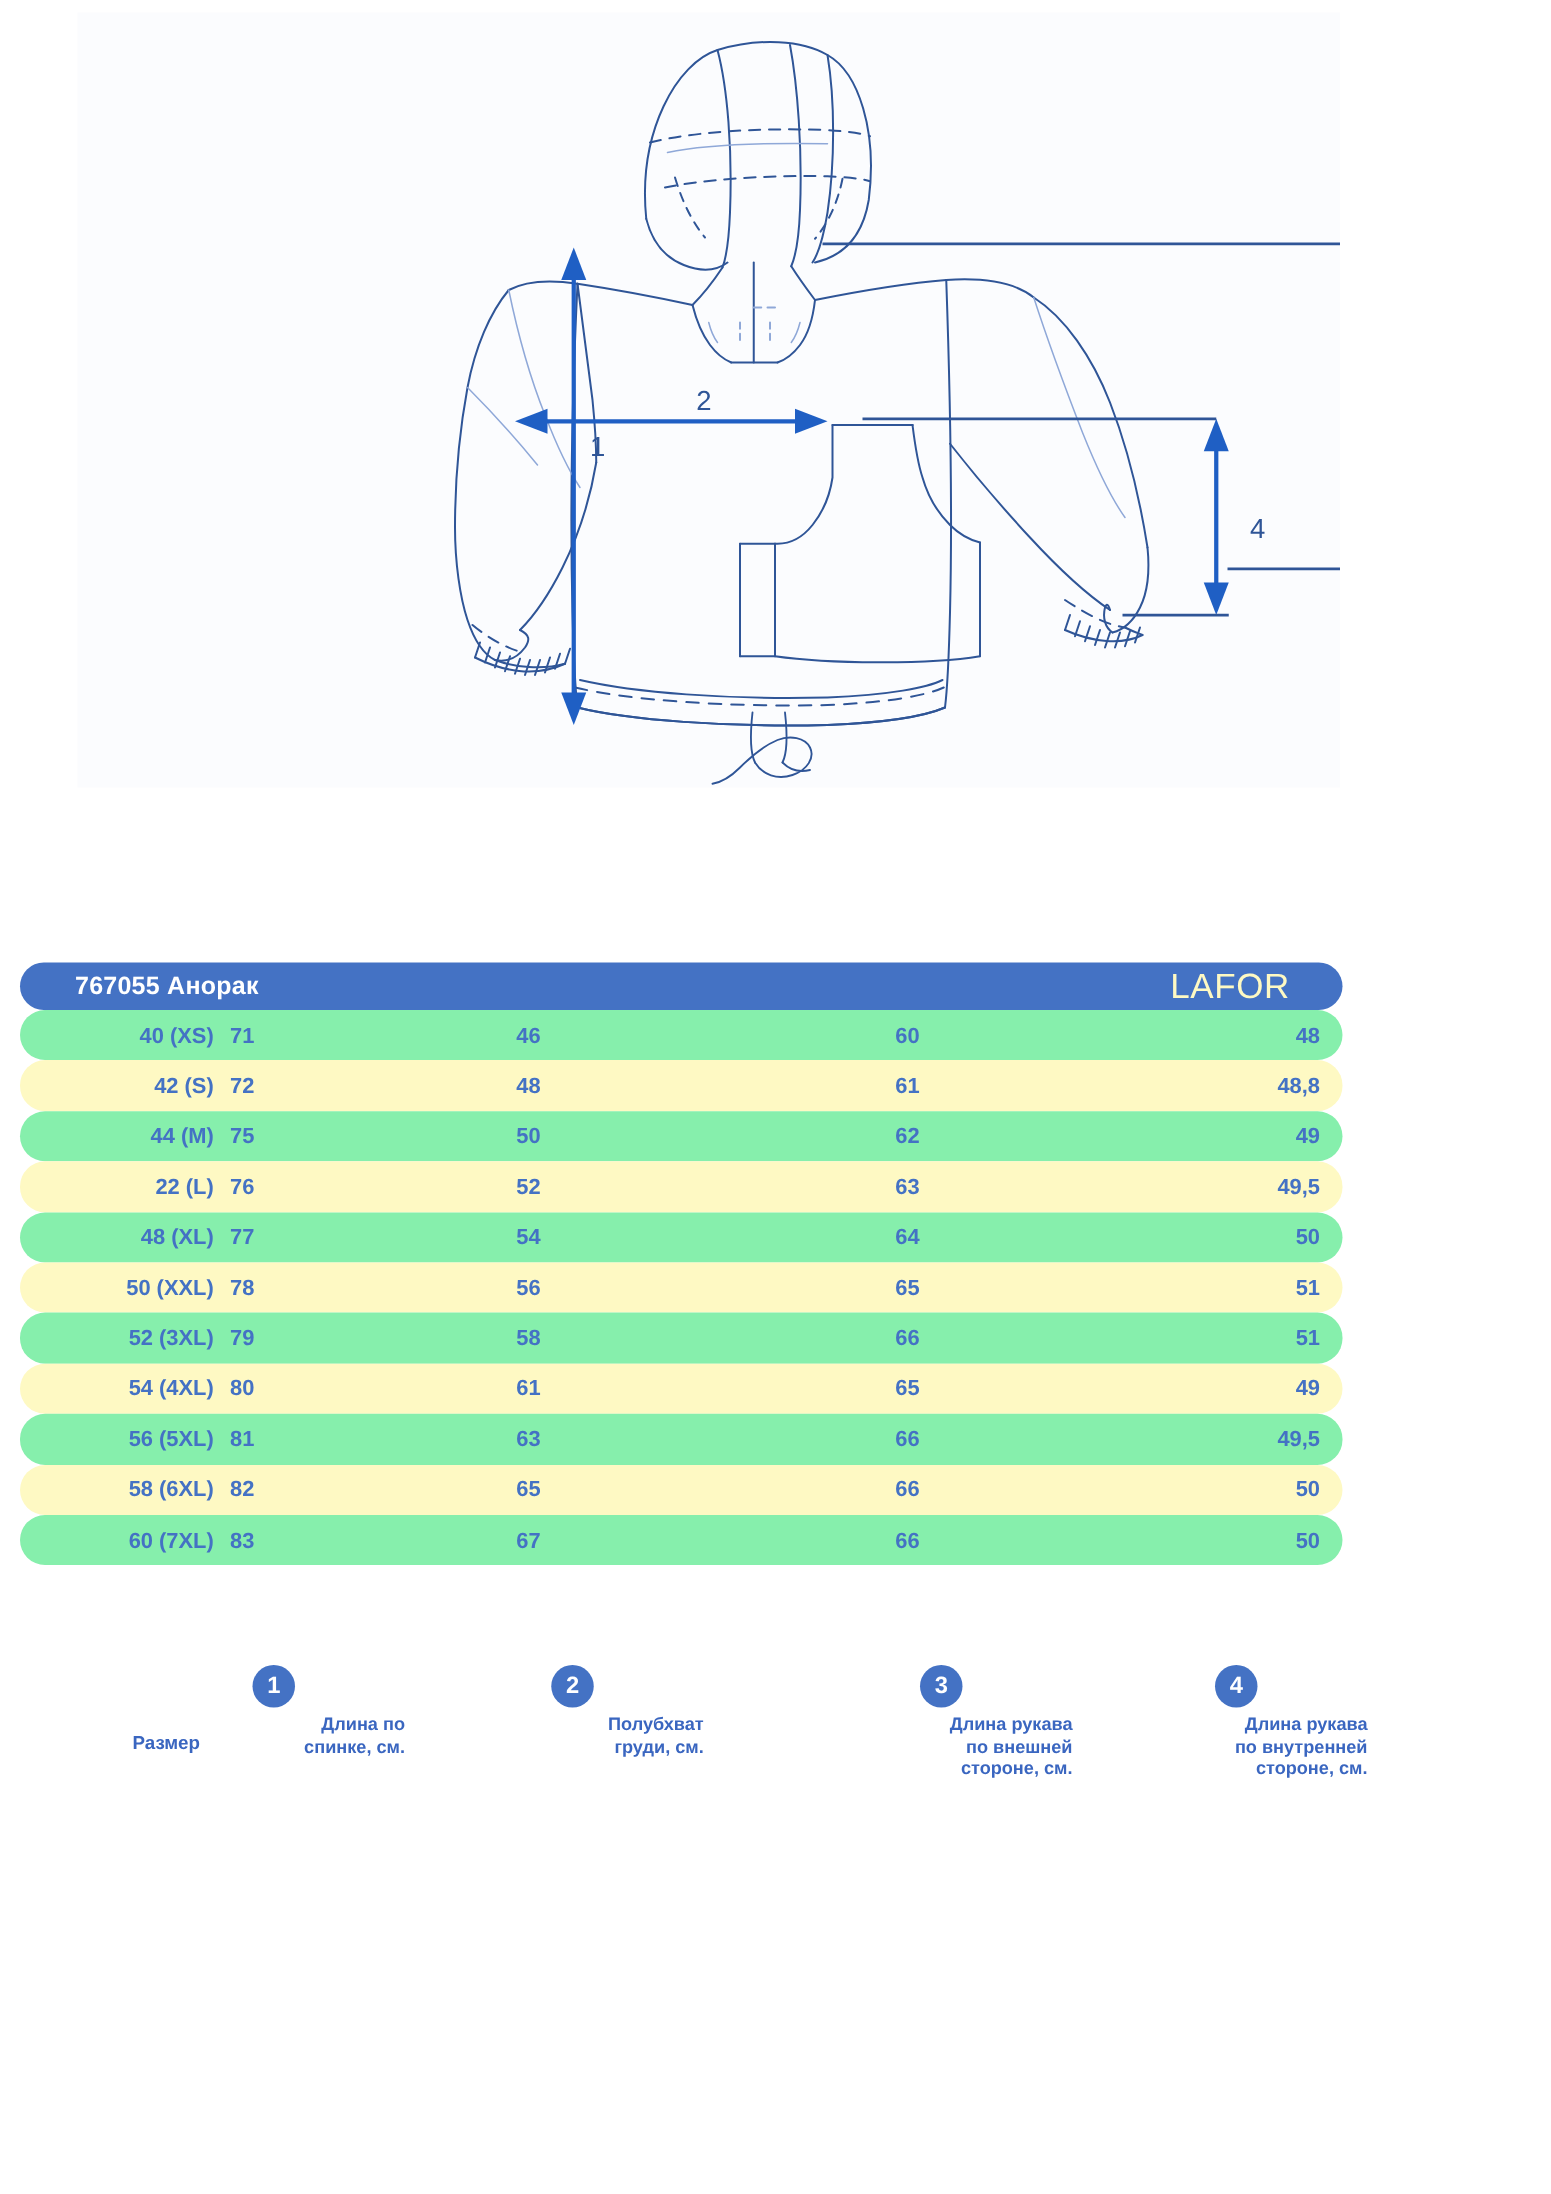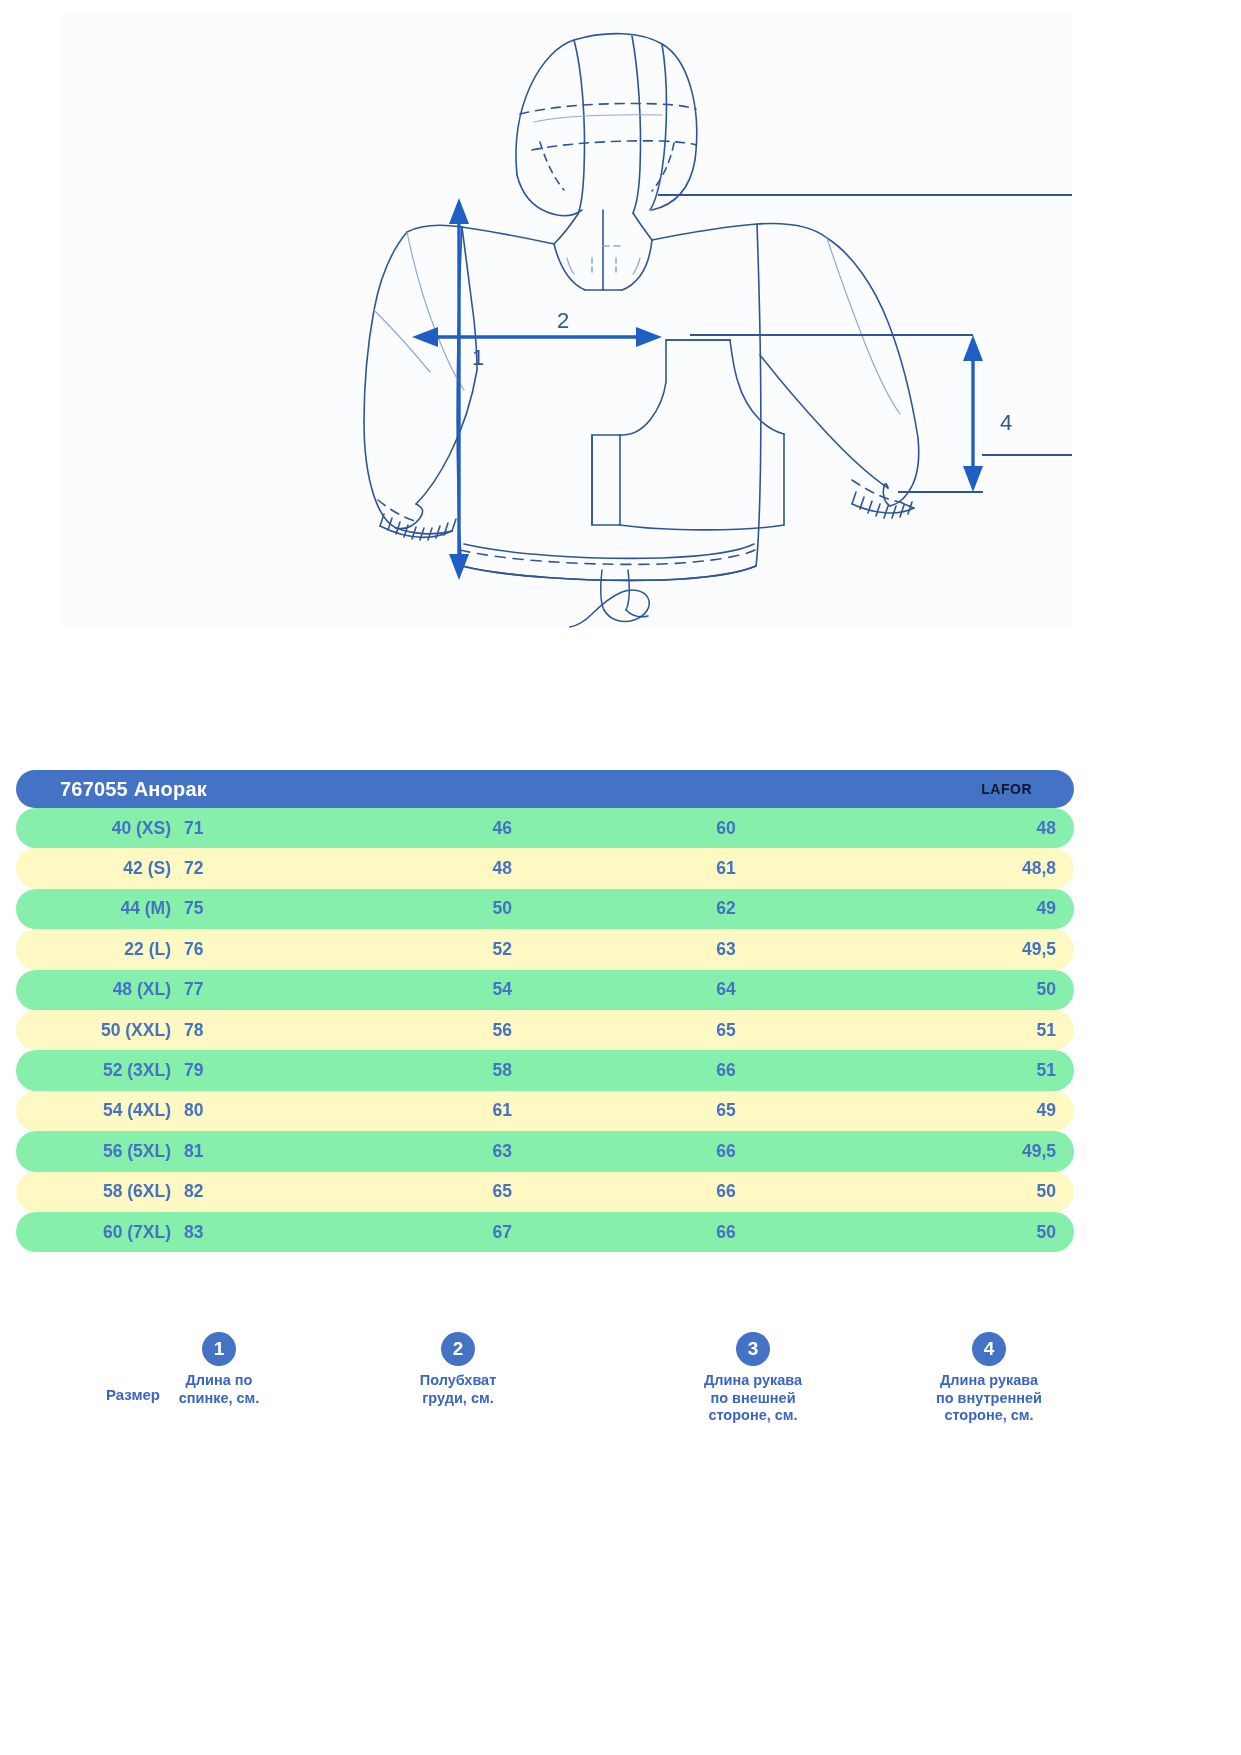--- a/index.html
+++ b/index.html
@@ -61,20 +61,21 @@
     font-weight: bold;
     line-height: 34px;
     text-align: center;
     margin: 0 auto 6px auto;
   }
   .hdr-text {
     font-size: 14.5px;
     font-weight: bold;
     color: #3a66c0;
     line-height: 1.22;
+    text-align: right;
   }
   .hc1 { left: 114px; top: 672px; }
   .hc2 { left: 353px; top: 672px; }
   .hc3 { left: 648px; top: 672px; }
   .hc4 { left: 884px; top: 672px; }
 
   
   .title-bar {
     position: absolute;
     left: 16px;
@@ -88,23 +89,23 @@
     justify-content: space-between;
     padding: 0 42px 0 44px;
   }
   .title-left {
     font-size: 20px;
     font-weight: bold;
     color: #ffffff;
     letter-spacing: 0.2px;
   }
   .title-right {
-    font-size: 14px;
-    font-weight: bold;
-    color: #0f172a;
+    font-size: 28px;
+    font-weight: normal;
+    color: #fef9c3;
     letter-spacing: 0.5px;
   }
 
   
   .rows {
     position: absolute;
     left: 16px;
     top: 808px;
     width: 1058px;
   }
@@ -119,21 +120,21 @@
   .row.light { background: #fef9c3; }
 
   .cell {
     position: absolute;
     font-size: 17.5px;
     font-weight: bold;
     color: #4472c4;
   }
   .c-size { left: 30px;  width: 125px; text-align: right; }
   .c-v1   { left: 168px; width: 120px; text-align: left; }
-  .c-v2   { left: 376px; width: 120px; text-align: right; }
+  .c-v2   { left: 397px; width: 120px; text-align: left; }
   .c-v3   { left: 650px; width: 120px; text-align: center; }
   .c-v4   { left: 900px; width: 140px; text-align: right; }
 </style>
 </head>
 <body>
 
 <div class="page">
 
   <div class="illus-panel">
     <svg class="illus-svg" viewBox="0 0 1010 620" xmlns="http://www.w3.org/2000/svg">

